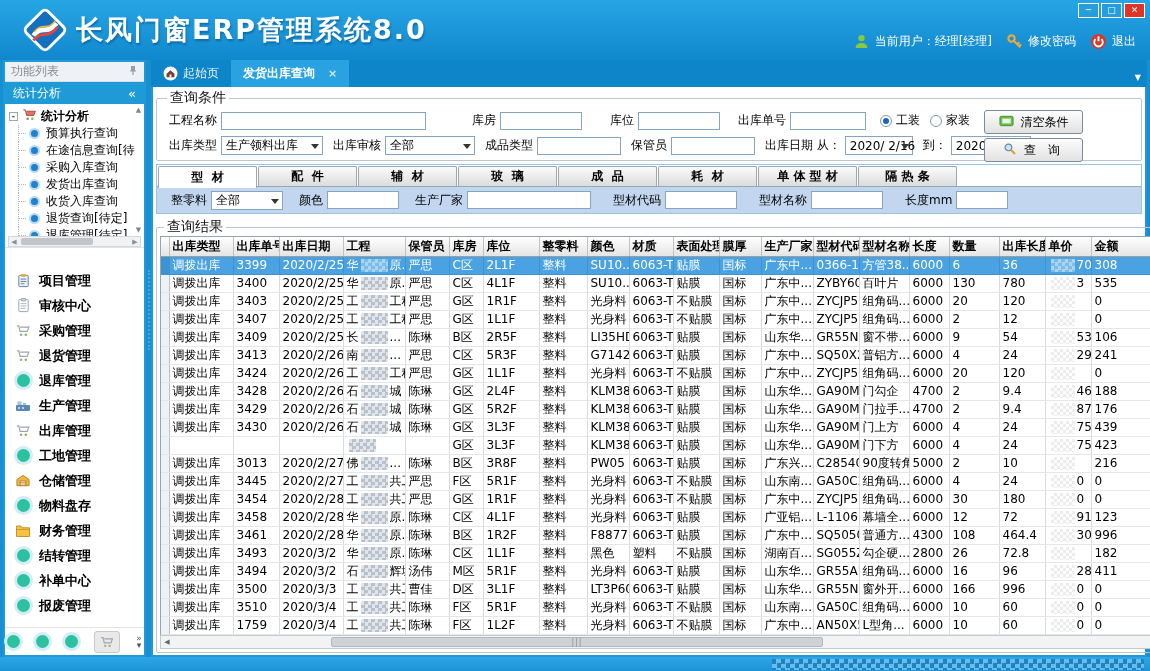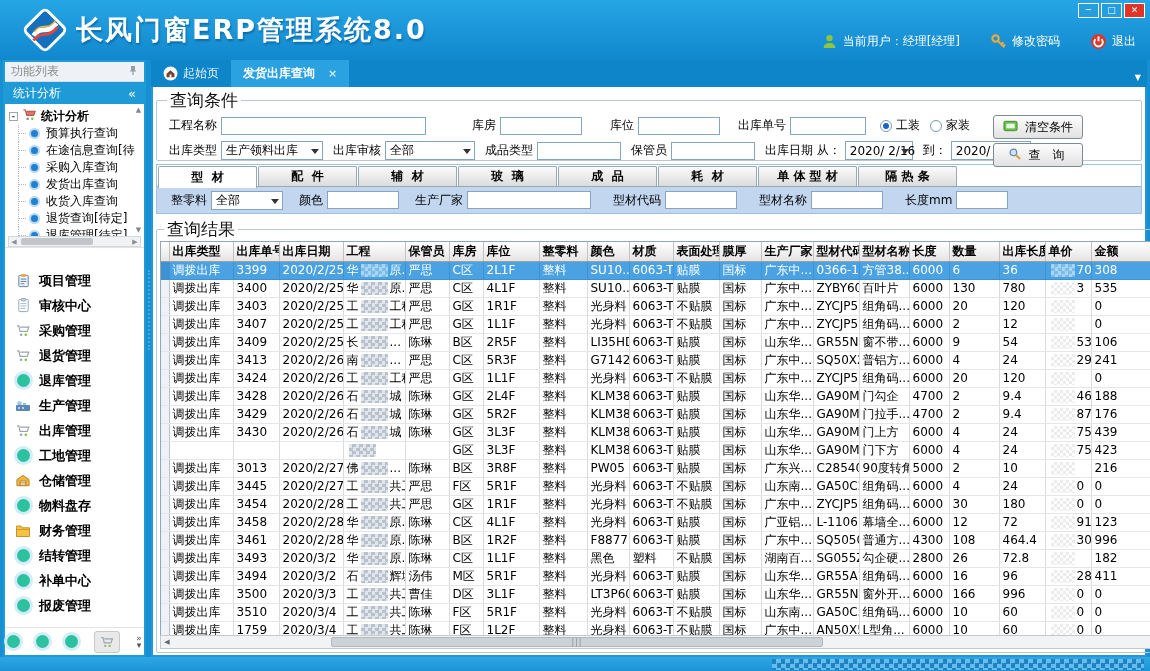--- a/index.html
+++ b/index.html
@@ -6,21 +6,21 @@
   html,body { width:1150px; height:671px; overflow:hidden; }
   body { font-family:"DejaVu Sans","Liberation Sans",sans-serif; font-size:12px; background:#1690d3; position:relative; color:#000; }
 
   
   .titlebar { height:60px; background:linear-gradient(180deg,#26a6e5 0%,#1187cd 100%); position:relative; display:flex; align-items:center; }
   .logo { margin-left:22px; width:46px; height:46px; flex:0 0 auto; }
   .apptitle { color:#fff; font-size:27px; font-weight:bold; letter-spacing:2px; margin-left:8px; text-shadow:1px 2px 2px rgba(0,60,110,.45); }
   .winbtns { position:absolute; top:3px; right:5px; display:flex; gap:2px; }
   .wb { width:21px; height:15px; border:1px solid #fff; background:#259ede; color:#fff; font-size:9px; line-height:12px; text-align:center; cursor:pointer; }
   .wb.close { background:#e03427; font-weight:bold; }
-  .userbar { position:absolute; right:14px; top:33px; display:flex; align-items:center; gap:20px; color:#fff; font-size:12px; }
+  .userbar { position:absolute; right:14px; top:33px; display:flex; align-items:center; gap:4px; color:#fff; font-size:12px; }
   .userbar .icon { width:17px; height:17px; display:inline-block; }
   .userbar .grp { display:flex; align-items:center; gap:5px; margin-left:10px; cursor:pointer; }
 
   
   .app { position:absolute; top:60px; left:3px; right:3px; bottom:14px; display:flex; }
   .bottombar { position:absolute; left:0; right:0; bottom:0; height:14px; background:linear-gradient(180deg,#2ea7e4,#1d93d6); }
   .watermark { position:absolute; right:6px; top:2px; width:372px; height:11px;
     background:repeating-conic-gradient(#66bcec 0% 25%, #1f83c2 0% 50%) 0 0/9px 9px; filter:blur(.6px); border-radius:1px; }
 
   
@@ -54,29 +54,29 @@
   .main { flex:1; display:flex; flex-direction:column; min-width:0; }
   .tabstrip { height:27px; background:#0e85c9; display:flex; position:relative; }
   .tab { display:flex; align-items:center; gap:5px; padding:0 12px; color:#eaf6fd; font-size:12px; cursor:pointer; }
   .tab .hicon { width:15px; height:15px; }
   .tab.active { background:#2aa2e2; color:#fff; font-weight:bold; }
   .tab .closex { margin-left:8px; color:#cfeafa; font-size:11px; }
   .tab-dd { position:absolute; right:6px; bottom:5px; color:#fff; font-size:8px; cursor:pointer; }
   .mbody { flex:1; background:#fff; border:2px solid #2196d9; border-top:none; padding:2px 3px; display:flex; flex-direction:column; min-height:0; }
 
   fieldset { border:1px solid #bac7d3; border-radius:2px; }
-  legend { font-size:17px; padding:0 3px; margin-left:4px; color:#111; }
+  legend { font-size:14px; padding:0 3px; margin-left:4px; color:#111; }
   .lab { margin:0 4px 0 10px; white-space:nowrap; }
   .tb { height:18px; border:1px solid #86a5c1; background:#fff; }
   .dd { height:19px; border:1px solid #86a5c1; background:#fff; display:flex; align-items:center; padding:0 15px 0 4px; position:relative; white-space:nowrap; cursor:pointer; }
   .dd::after { content:''; position:absolute; right:3px; top:7px; border:4px solid transparent; border-top:5px solid #333; }
   .rad { width:12px; height:12px; border-radius:50%; border:1px solid #7a98b5; background:#fff; display:inline-block; }
   .rad.on::after { content:''; display:block; width:6px; height:6px; margin:2px; border-radius:50%; background:#1a62c8; }
   .radlab { margin:0 10px 0 4px; }
-  .btn { display:flex; align-items:center; justify-content:center; gap:7px; width:90px; height:24px; border:1px solid #7a8a98; background:linear-gradient(#fdfdfd,#e2e2e2); border-radius:3px; cursor:pointer; font-size:12px; }
+  .btn { display:flex; align-items:center; justify-content:center; gap:7px; width:99px; height:24px; border:1px solid #7a8a98; background:linear-gradient(#fdfdfd,#e2e2e2); border-radius:3px; cursor:pointer; font-size:12px; }
 
   .qc { height:72px; padding:1px 6px 2px; position:relative; }
   .qrow { display:flex; align-items:center; height:25px; }
   .qbtns { position:absolute; right:58px; top:3px; display:flex; flex-direction:column; gap:4px; }
 
   .mat { margin-top:3px; border:1px solid #9ec3e2; }
   .mtabs { height:22px; background:#fff; border-bottom:1px solid #98a8b4; display:flex; padding:1px 0 0 1px; }
   .mtab { width:99px; height:20px; margin-right:1px; border:1px solid #98a8b4; border-bottom:none; border-radius:2px 2px 0 0; background:linear-gradient(#fbfbfb,#dcdcdc); font-weight:bold; display:flex; align-items:center; justify-content:center; cursor:pointer; white-space:pre; }
   .mtab.active { background:#fff; height:22px; margin-bottom:-1px; }
   .mfilter { height:26px; background:#c2d7ef; display:flex; align-items:center; padding-left:14px; }

